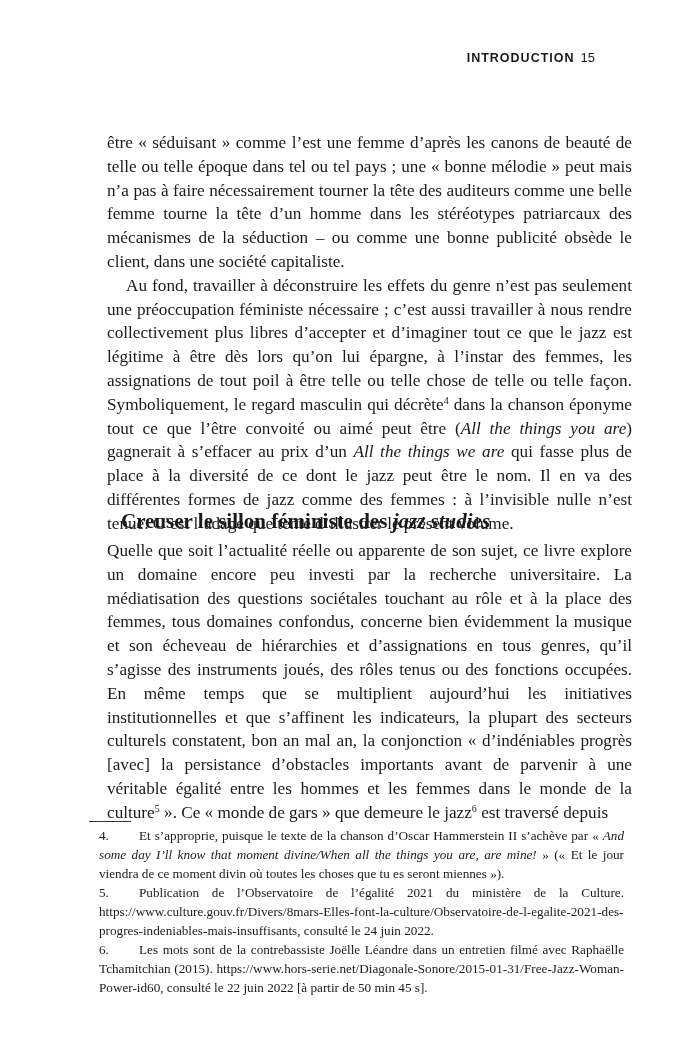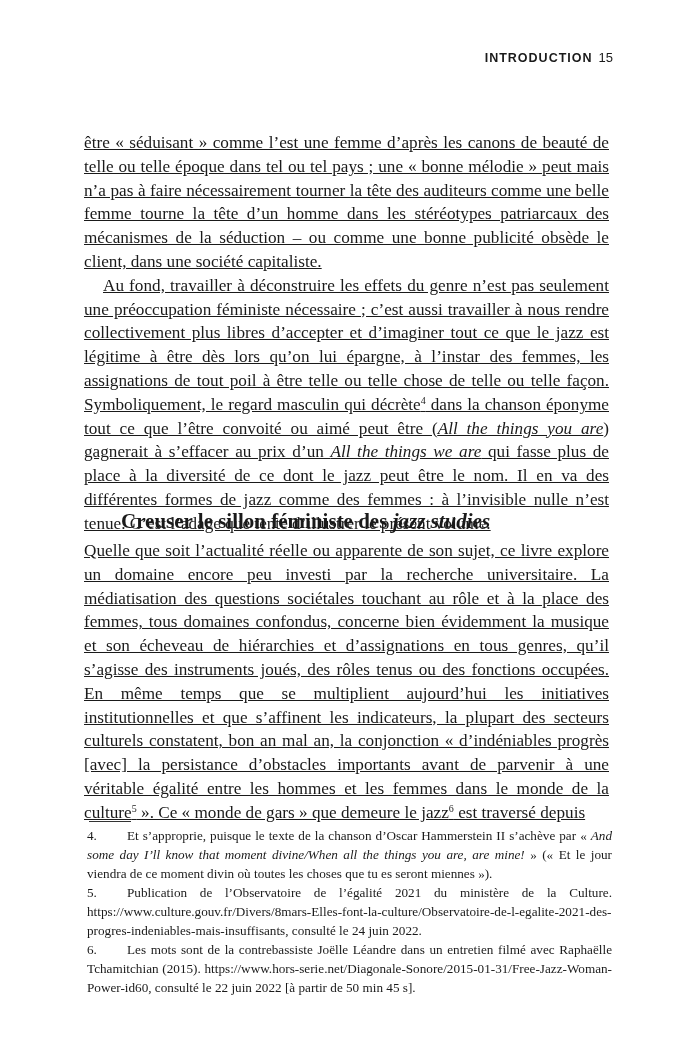--- a/index.html
+++ b/index.html
@@ -1,40 +1,40 @@
 <!DOCTYPE html>
 <html><head>
   <meta charset="utf-8">
   <style>
     html, body { margin: 0; padding: 0; background: #ffffff; }
     body { width: 700px; height: 1061px; position: relative; overflow: hidden; color: #1a1a1a; }
     .running-head {
-      position: absolute; top: 50px; right: 87px;
+      position: absolute; top: 50px; right: 105px;
       font-family: "Liberation Sans", sans-serif; font-weight: bold;
       font-size: 12.5px; letter-spacing: 1px; color: #1a1a1a;
     }
     .running-head .pg { font-weight: normal; margin-left: 6px; letter-spacing: 0; font-size: 13px; }
     .text-block {
-      position: absolute; left: 84px; width: 525px;
+      position: absolute; left: 107px; width: 525px;
       font-family: "Liberation Serif", serif; font-size: 17.2px; line-height: 23.8px;
-      text-align: justify; hyphens: auto; text-decoration: underline;
+      text-align: justify; hyphens: auto;
     }
     .text-block p { margin: 0; }
     .indent { text-indent: 19px; }
     #block1 { top: 131px; }
     .heading {
       position: absolute; left: 89px; top: 507px; width: 525px;
       font-family: "Liberation Serif", serif; font-size: 21px; font-weight: bold; line-height: 28px; margin-left: 32px;
     }
     .heading i { font-weight: bold; }
     #block2 { top: 539px; }
     sup { font-size: 10px; line-height: 0; vertical-align: 6px; }
     .fn-rule { position: absolute; left: 89px; top: 821px; width: 42px; height: 1px; background: #333; }
     .footnotes {
-      position: absolute; left: 87px; top: 826px; width: 525px;
+      position: absolute; left: 99px; top: 826px; width: 525px;
       font-family: "Liberation Serif", serif; font-size: 13.2px; line-height: 19px;
       text-align: justify; word-break: break-word;
     }
     .footnotes p { margin: 0; }
     .fn-num { display: inline-block; width: 40px; }
   </style>
 </head>
 <body>
 
 <div class="running-head">

